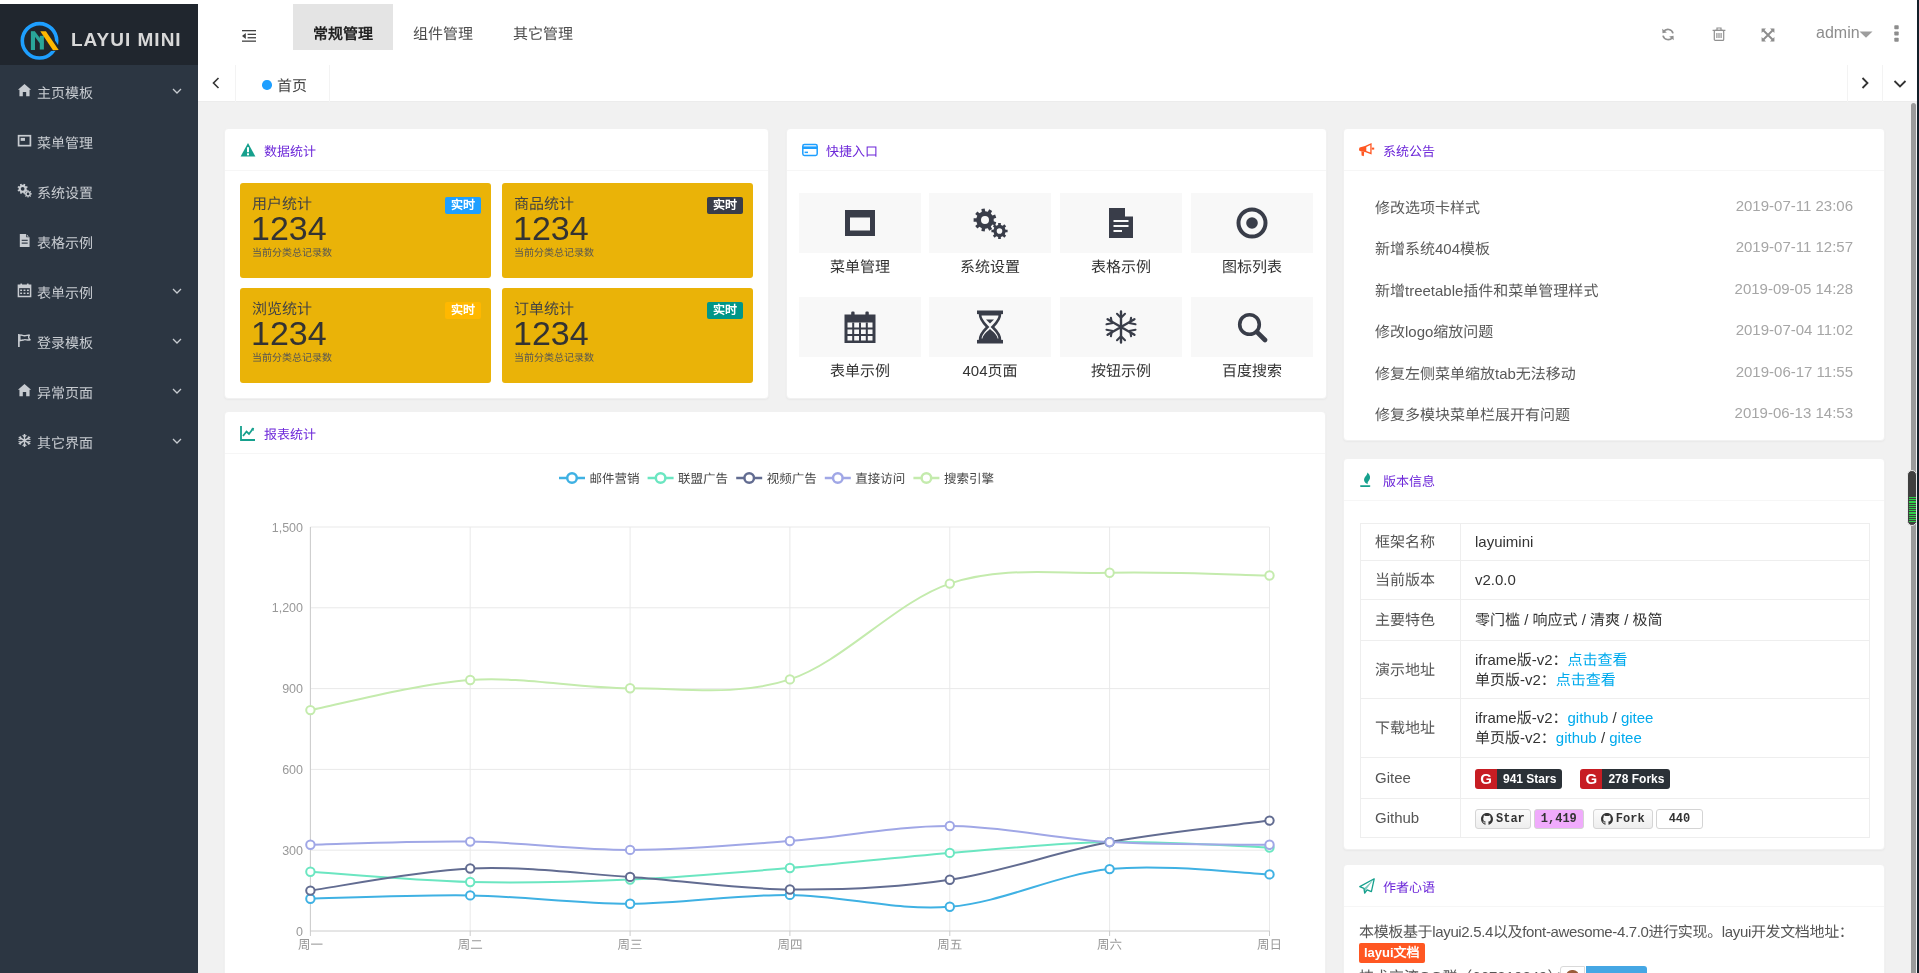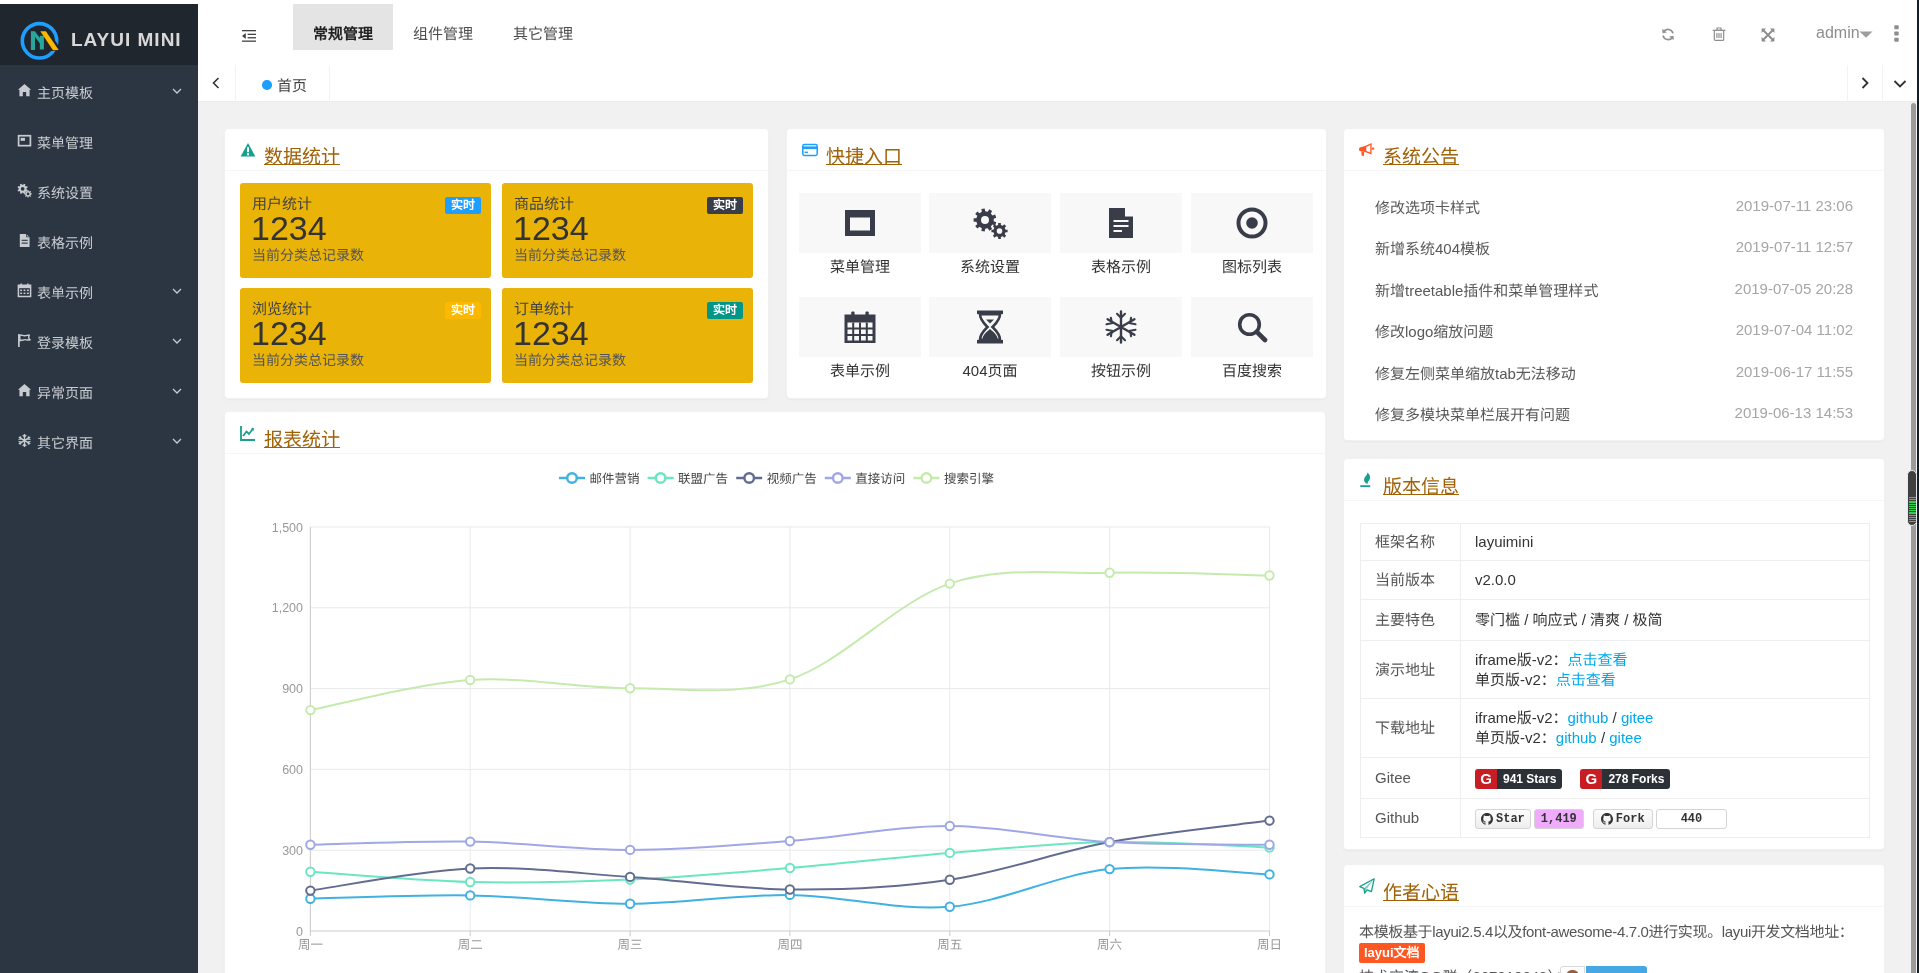--- a/index.html
+++ b/index.html
@@ -23,27 +23,27 @@
 
 #tabbar{position:absolute;left:198px;top:65px;width:1721px;height:37px;background:#fff;border-bottom:1px solid #ececec;}
 #tab-home{position:absolute;left:37px;top:0;width:95px;height:37px;border-left:1px solid #f3f3f3;border-right:1px solid #f3f3f3;}
 #tab-home .dot{position:absolute;left:26px;top:15px;width:9.5px;height:9.5px;border-radius:50%;background:#1e9fff;}
 #tab-home .t{position:absolute;left:41px;top:9px;font-size:15px;color:#444;}
 
 #content{position:absolute;left:198px;top:102px;width:1721px;height:871px;background:#f1f1f1;}
 .panel{position:absolute;background:#fff;border-radius:4px;border:1px solid #f1f1f1;box-shadow:0 1px 2px rgba(0,0,0,.04);}
 .phead{position:absolute;left:0;top:0;right:0;height:42px;border-bottom:1px solid #f6f6f6;}
 .phead .ico{position:absolute;left:15px;top:13px;width:16px;height:16px;}
-.phead .t{position:absolute;left:39px;top:12px;font-size:19px;color:#a16207;text-decoration:underline;}
+.phead .t{position:absolute;left:39px;top:12px;font-size:13px;color:#6d28d9;}
 
 .stat{position:absolute;width:251px;height:95px;background:#eab308;border-radius:3px;}
 .stat .st{position:absolute;left:12px;top:9px;font-size:15px;color:#444;}
 .stat .badge{position:absolute;right:10px;top:14px;height:17px;line-height:17px;padding:0 6px;border-radius:2px;color:#fff;font-size:12px;font-weight:bold;}
 .stat .num{position:absolute;left:11px;top:26px;font-size:34px;color:#333;}
-.stat .cap{position:absolute;left:12px;top:61px;font-size:14px;color:#555;}
+.stat .cap{position:absolute;left:12px;top:61px;font-size:10px;color:#555;}
 
 .qbox{position:absolute;width:122px;height:60px;background:#f8f8f8;}
 .qlab{position:absolute;width:122px;text-align:center;font-size:15px;color:#333;}
 
 .nitem-t{position:absolute;left:31px;font-size:15px;color:#595959;}
 .nitem-d{position:absolute;right:31px;font-size:15px;color:#a6a6a6;}
 
 #vtable{position:absolute;left:16px;top:64px;width:510px;border-collapse:collapse;}
 #vtable td{border:1px solid #eee;font-size:15px;padding:0 14px;color:#333;line-height:20px;}
 #vtable td.k{width:100px;color:#565656;}
@@ -325,21 +325,21 @@
             <rect x="12.8" y="5.6" width="2.4" height="2"></rect>
           </g>
         </svg>
       <span class="t">系统公告</span>
     </div>
     <div class="nitem-t" style="top:67px;">修改选项卡样式</div>
       <div class="nitem-d" style="top:68px;">2019-07-11 23:06</div>
     <div class="nitem-t" style="top:108px;">新增系统404模板</div>
       <div class="nitem-d" style="top:109px;">2019-07-11 12:57</div>
     <div class="nitem-t" style="top:150px;">新增treetable插件和菜单管理样式</div>
-      <div class="nitem-d" style="top:151px;">2019-07-05 20:28</div>
+      <div class="nitem-d" style="top:151px;">2019-09-05 14:28</div>
     <div class="nitem-t" style="top:191px;">修改logo缩放问题</div>
       <div class="nitem-d" style="top:192px;">2019-07-04 11:02</div>
     <div class="nitem-t" style="top:233px;">修复左侧菜单缩放tab无法移动</div>
       <div class="nitem-d" style="top:234px;">2019-06-17 11:55</div>
     <div class="nitem-t" style="top:274px;">修复多模块菜单栏展开有问题</div>
       <div class="nitem-d" style="top:275px;">2019-06-13 14:53</div>
   </div>
 
   <div class="panel" style="left:26px;top:309px;width:1102px;height:610px;">
     <div class="phead">
@@ -486,21 +486,21 @@
       <tr style="height:39px;">
             <td class="k">Github</td>
             <td><span style="display:inline-flex;align-items:center;height:20px;vertical-align:middle;font-size:12px;font-weight:bold;color:#333;font-family:Liberation Mono, monospace;">
                 <span style="display:inline-flex;align-items:center;background:linear-gradient(#fcfcfc,#eee);border:1px solid #d5d5d5;border-radius:3px;padding:0 5px;height:20px;"><svg width="12" height="12" viewBox="0 0 16 16" style="margin-right:3px;">
                     <path fill="#333" d="M8 0C3.58 0 0 3.58 0 8c0 3.54 2.29 6.53 5.47 7.59.4.07.55-.17.55-.38 0-.19-.01-.82-.01-1.49-2.01.37-2.53-.49-2.69-.94-.09-.23-.48-.94-.82-1.13-.28-.15-.68-.52-.01-.53.63-.01 1.08.58 1.23.82.72 1.21 1.87.87 2.33.66.07-.52.28-.87.51-1.07-1.78-.2-3.64-.89-3.64-3.95 0-.87.31-1.59.82-2.15-.08-.2-.36-1.02.08-2.12 0 0 .67-.21 2.2.82.64-.18 1.32-.27 2-.27s1.36.09 2 .27c1.53-1.04 2.2-.82 2.2-.82.44 1.1.16 1.92.08 2.12.51.56.82 1.27.82 2.15 0 3.07-1.87 3.75-3.65 3.95.29.25.54.73.54 1.48 0 1.07-.01 1.93-.01 2.2 0 .21.15.46.55.38A8.01 8.01 0 0016 8c0-4.42-3.58-8-8-8z"></path>
                   </svg>Star</span>
                 <span style="display:inline-flex;align-items:center;background:#f0abfc;border:1px solid #d4d4d4;border-radius:3px;padding:0 6px;height:20px;margin-left:3px;">1,419</span>
                 <span style="display:inline-flex;align-items:center;background:linear-gradient(#fcfcfc,#eee);border:1px solid #d5d5d5;border-radius:3px;padding:0 7px;height:20px;margin-left:9px;"><svg width="12" height="12" viewBox="0 0 16 16" style="margin-right:3px;">
                     <path fill="#333" d="M8 0C3.58 0 0 3.58 0 8c0 3.54 2.29 6.53 5.47 7.59.4.07.55-.17.55-.38 0-.19-.01-.82-.01-1.49-2.01.37-2.53-.49-2.69-.94-.09-.23-.48-.94-.82-1.13-.28-.15-.68-.52-.01-.53.63-.01 1.08.58 1.23.82.72 1.21 1.87.87 2.33.66.07-.52.28-.87.51-1.07-1.78-.2-3.64-.89-3.64-3.95 0-.87.31-1.59.82-2.15-.08-.2-.36-1.02.08-2.12 0 0 .67-.21 2.2.82.64-.18 1.32-.27 2-.27s1.36.09 2 .27c1.53-1.04 2.2-.82 2.2-.82.44 1.1.16 1.92.08 2.12.51.56.82 1.27.82 2.15 0 3.07-1.87 3.75-3.65 3.95.29.25.54.73.54 1.48 0 1.07-.01 1.93-.01 2.2 0 .21.15.46.55.38A8.01 8.01 0 0016 8c0-4.42-3.58-8-8-8z"></path>
                   </svg>Fork</span>
-                <span style="display:inline-flex;align-items:center;background:#fff;border:1px solid #d4d4d4;border-radius:3px;padding:0 24px;height:20px;margin-left:3px;">440</span>
+                <span style="display:inline-flex;align-items:center;background:#fff;border:1px solid #d4d4d4;border-radius:3px;padding:0 12px;height:20px;margin-left:3px;">440</span>
               </span></td>
           </tr>
     </tbody>
       </table>
   </div>
 
   <div class="panel" style="left:1145px;top:762px;width:542px;height:240px;">
     <div class="phead">
       <svg class="ico" viewBox="0 0 16 16">
           <path d="M15.2 0.8 L0.8 8.6 L4.9 10.4 L5.7 15.2 L8.1 11.8 L12.4 13.6 Z" fill="none" stroke="#16a08d" stroke-width="1.3" stroke-linejoin="round"></path>

